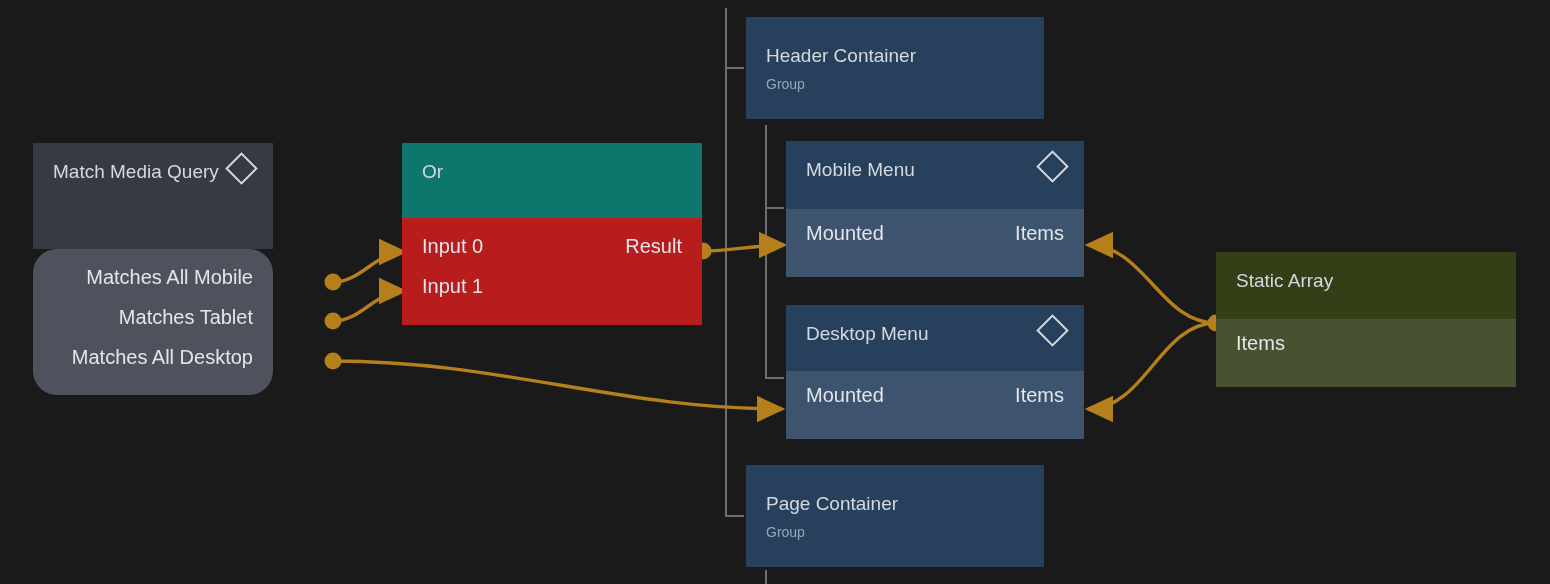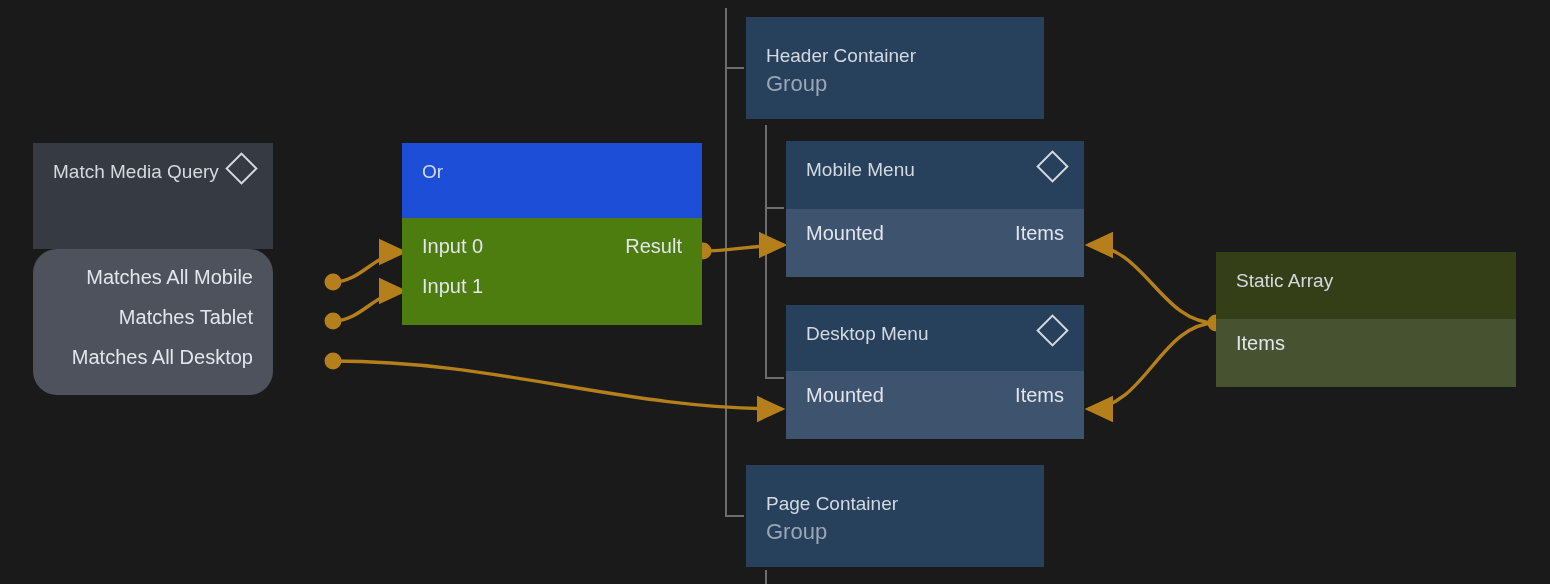--- a/index.html
+++ b/index.html
@@ -41,21 +41,21 @@
     box-sizing: border-box;
     padding: 10px 20px 16px 20px;
   }
   .title {
     font-size: 19px;
     line-height: 30px;
     color: #d4d9e0;
     font-weight: 400;
   }
   .subtitle {
-    font-size: 22px;
+    font-size: 14px;
     line-height: 26px;
     color: #9aa6b4;
     font-weight: 400;
   }
   .port-row {
     display: flex;
     justify-content: space-between;
     align-items: center;
     height: 40px;
     font-size: 20px;
@@ -77,22 +77,22 @@
   }
 
   
   #node-mmq { left: 33px; top: 143px; width: 240px; }
   #node-mmq .node-header { background: #363a42; height: 106px; }
   #node-mmq .node-body   { background: #4e525c; height: 146px; padding-top: 8px; border-radius: 24px;}
   #node-mmq .port-row { justify-content: flex-end; }
 
   
   #node-or { left: 402px; top: 143px; width: 300px; }
-  #node-or .node-header { background: #1d4ed8; height: 75px; }
-  #node-or .node-body   { background: #4d7c0f; height: 107px; padding-top: 8px; }
+  #node-or .node-header { background: #0f766e; height: 75px; }
+  #node-or .node-body   { background: #b91c1c; height: 107px; padding-top: 8px; }
 
   
   #node-header-container { left: 746px; top: 17px; width: 298px; }
   #node-header-container .node-header { background: #27405c; height: 102px; padding-top: 24px; }
 
   
   #node-mobile { left: 786px; top: 141px; width: 298px; }
   #node-mobile .node-header { background: #27405c; height: 68px; }
   #node-mobile .node-body   { background: #3d536e; height: 68px; padding-top: 4px; }
 

